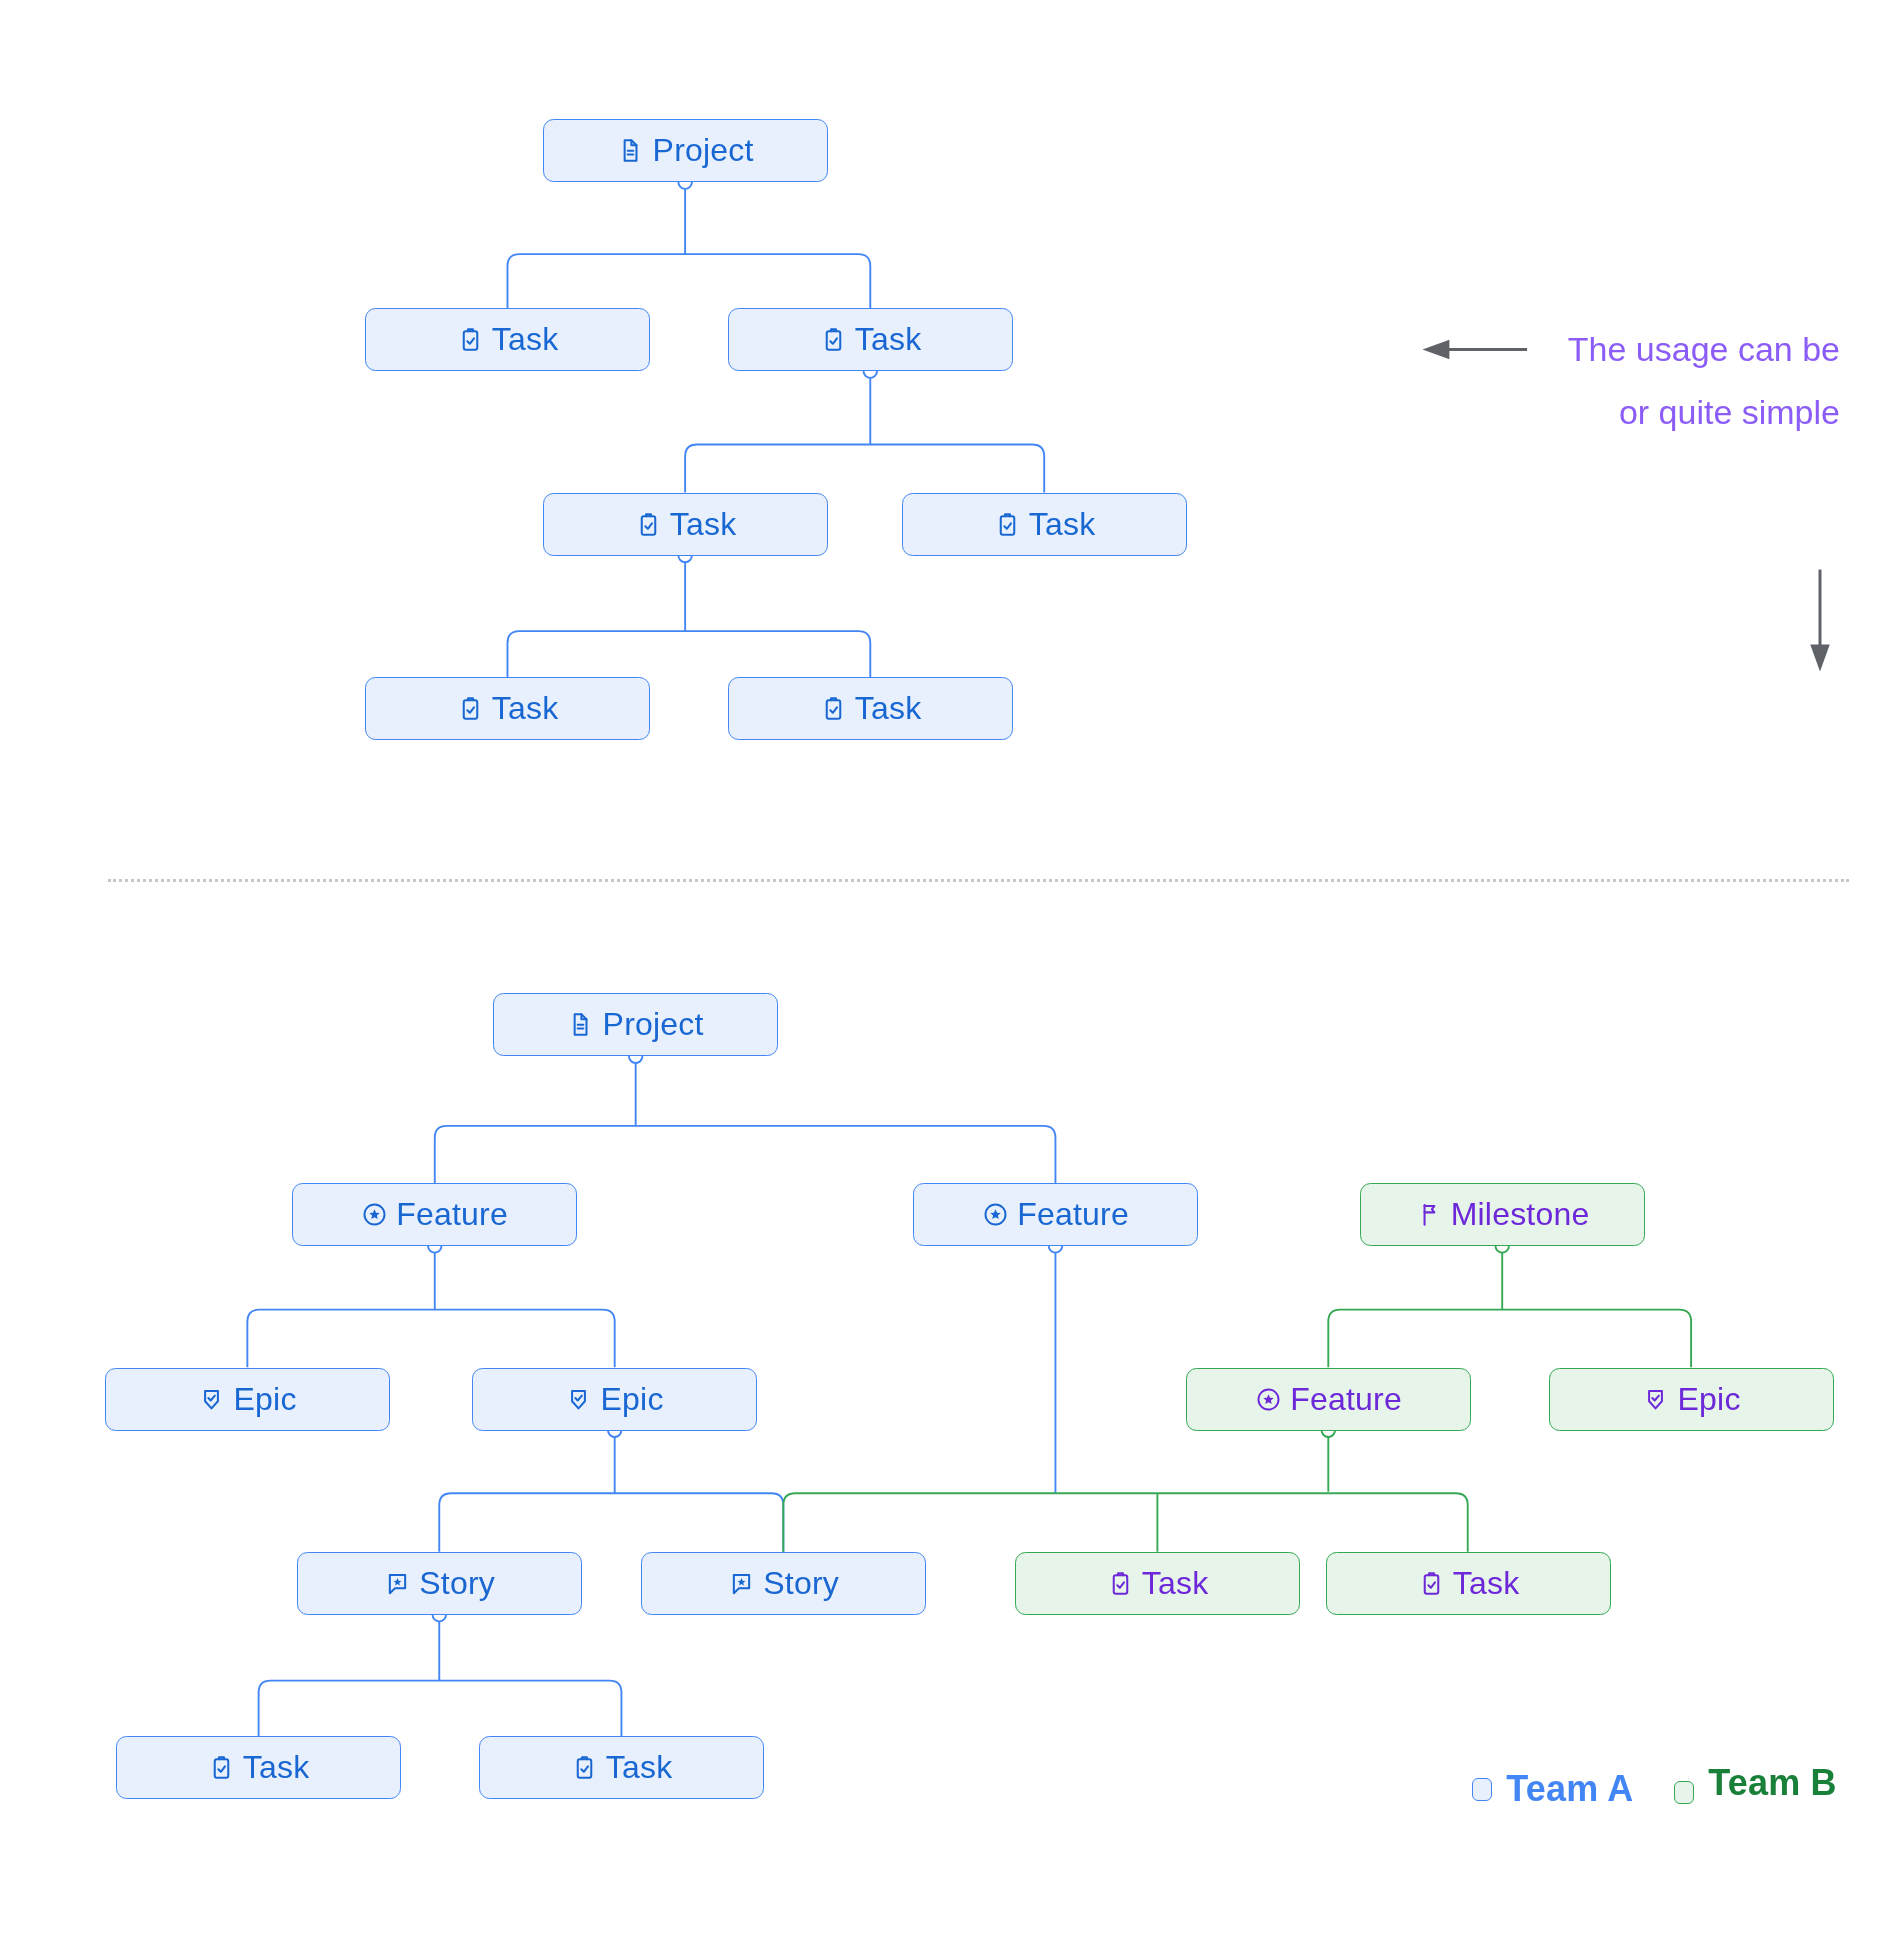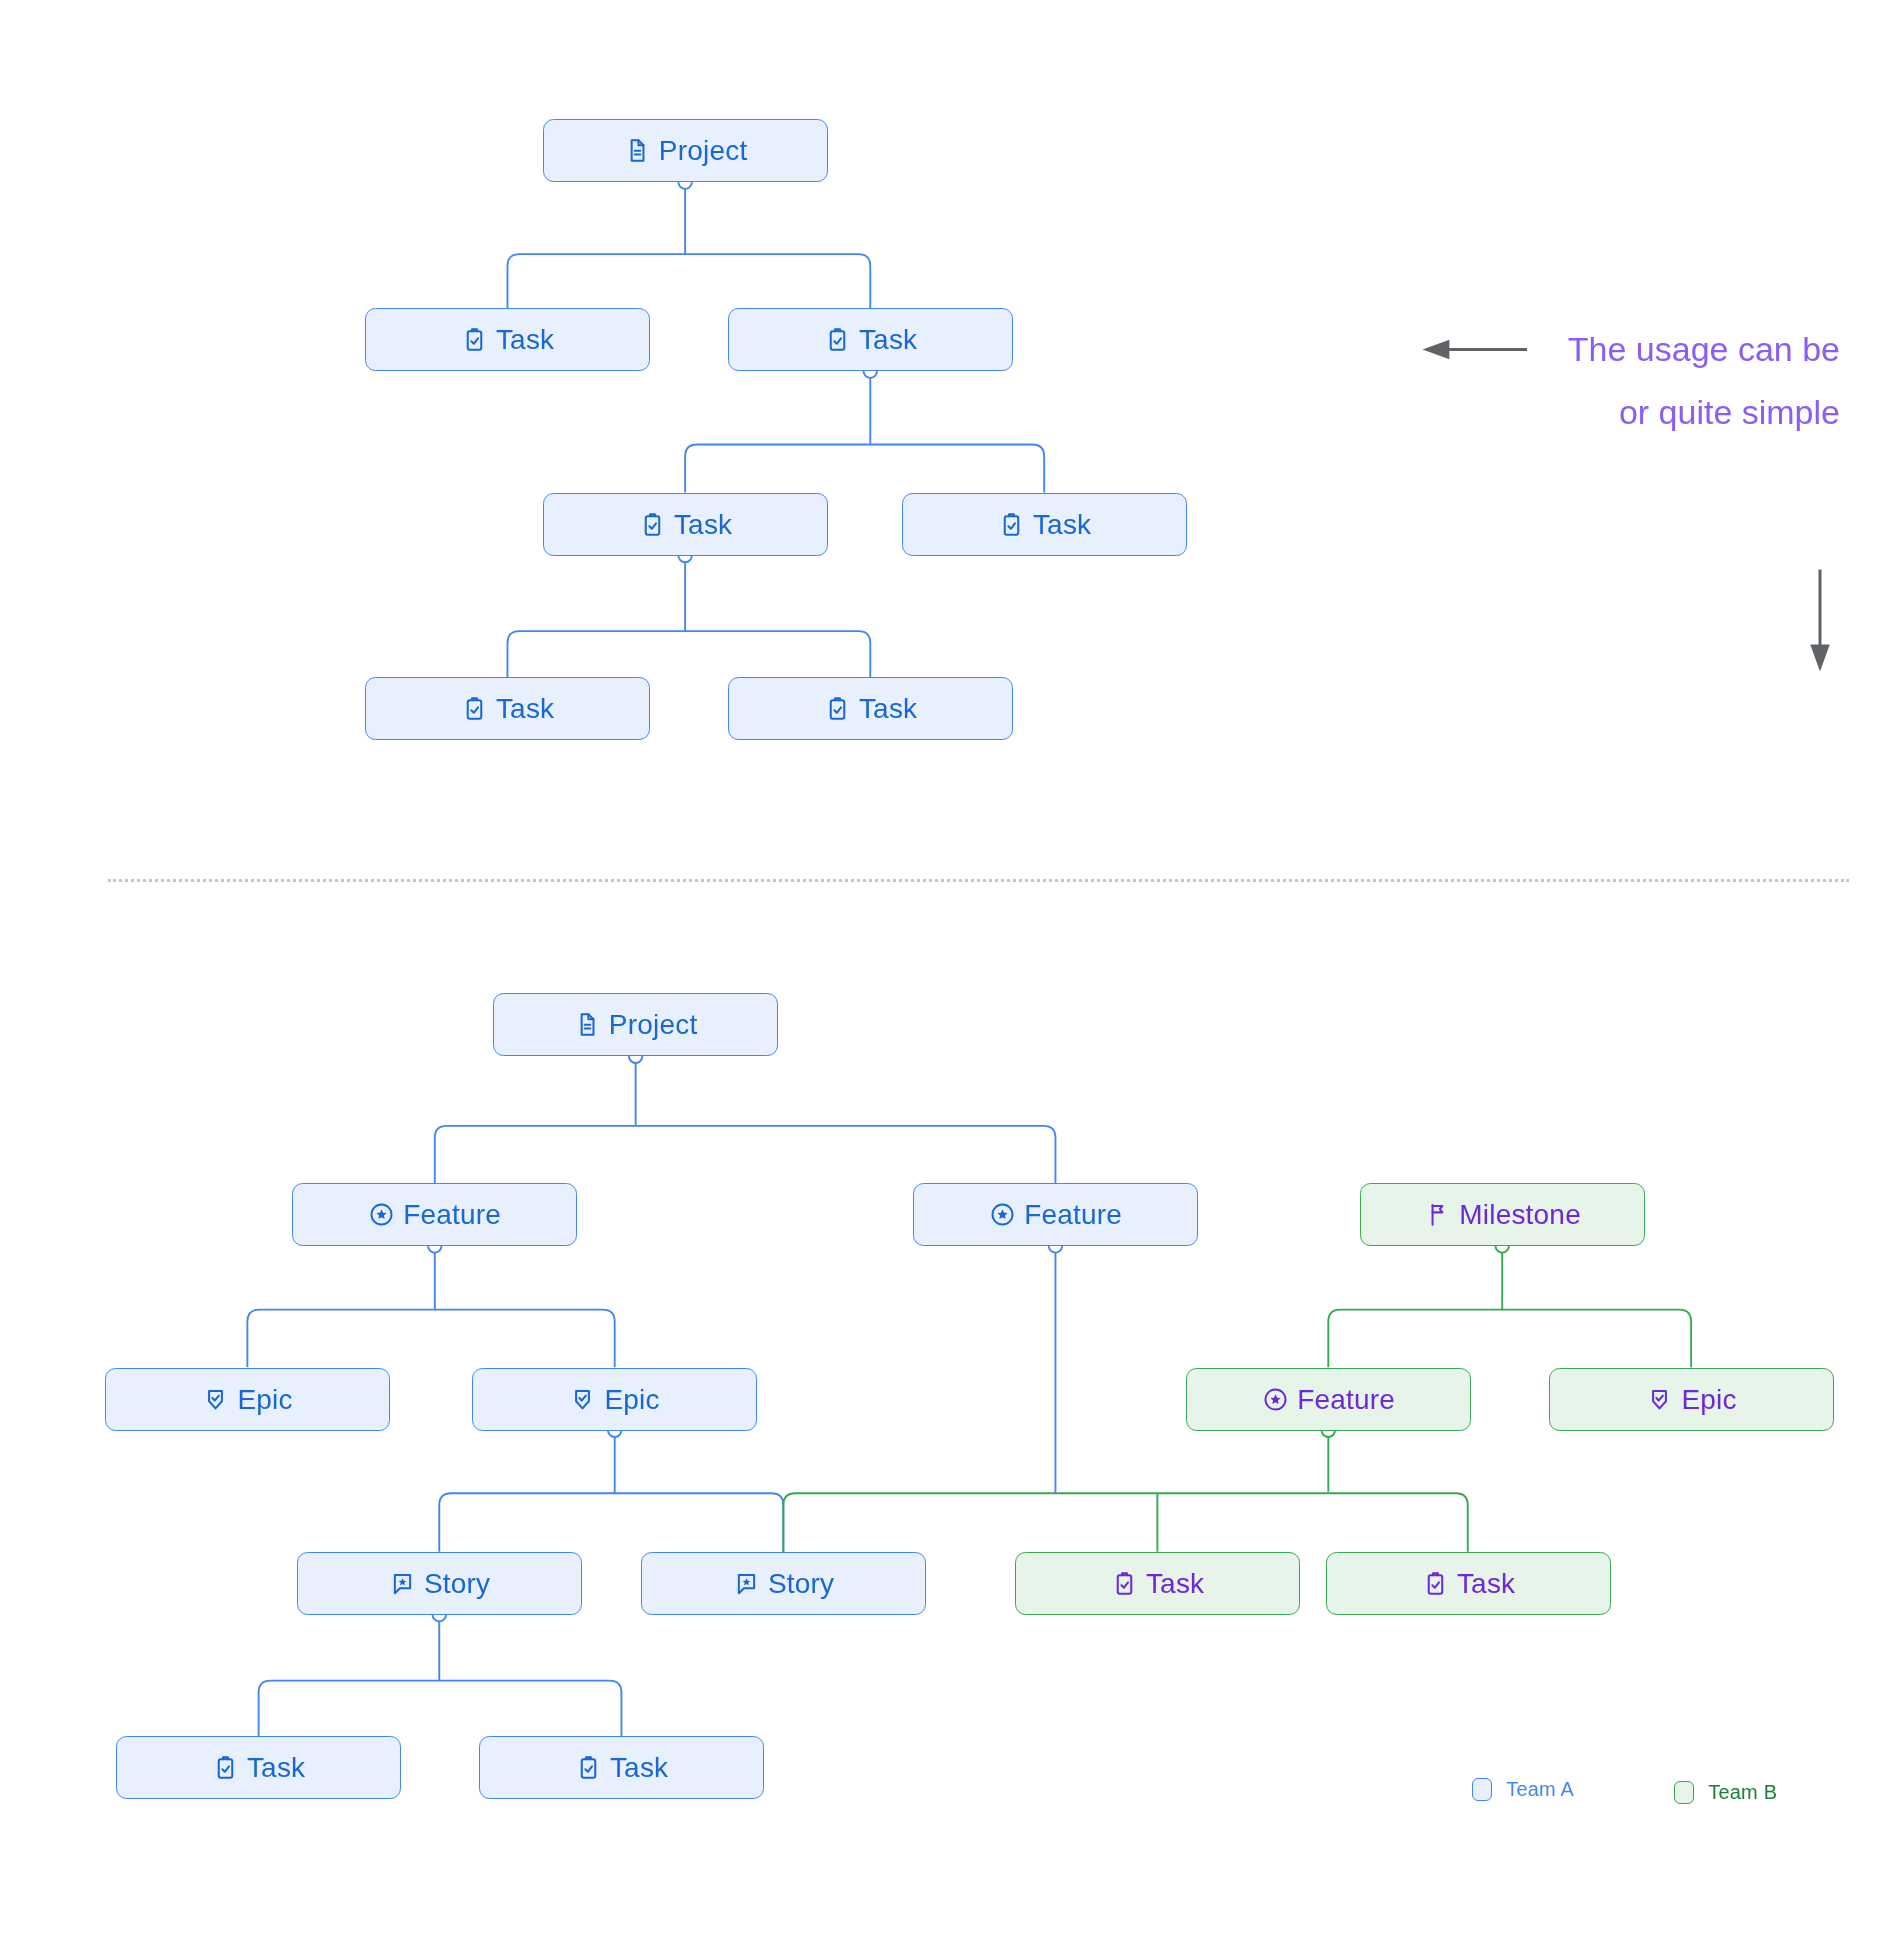--- a/index.html
+++ b/index.html
@@ -5,41 +5,41 @@
   html,body{margin:0;padding:0;}
   body{
     width:1898px;height:1955px;position:relative;background:#ffffff;
     font-family:"Liberation Sans", sans-serif;overflow:hidden;
   }
   #wires{position:absolute;left:0;top:0;width:1898px;height:1955px;z-index:1;}
   .node{
     position:absolute;width:285px;height:63px;box-sizing:border-box;
     display:flex;align-items:center;justify-content:center;gap:8.2px;
     border-radius:10.5px;z-index:2;
-    font-size:28px;font-weight:500;letter-spacing:0.2px;
+    font-size:32px;font-weight:500;letter-spacing:0.2px;
   }
   .node.team-a{background:#e8f0fe;border:1.9px solid #4285f4;color:#1967d2;}
   .node.team-b{background:#e6f4ea;border:1.9px solid #34a853;color:#6d28d9;}
   .node .icon{width:27px;height:27px;display:inline-flex;}
   .node .icon svg{width:27px;height:27px;}
   .annotation{
     position:absolute;top:318px;right:58px;text-align:right;z-index:2;
     color:#8b5cf6;font-size:34px;line-height:63px;font-weight:400;white-space:nowrap;
   }
   .annotation span{display:block;}
   .arrow-svg{position:absolute;z-index:2;}
   .divider{
     position:absolute;left:108px;top:879px;width:1741px;height:0;
     border-top:3.7px dotted #c4c7c9;z-index:1;
   }
   .legend{position:absolute;display:flex;align-items:center;gap:14.2px;z-index:2;height:30px;}
   .legend .swatch{width:20px;height:23px;border-radius:6px;box-sizing:border-box;}
   .legend.team-a .swatch{background:#e8f0fe;border:1.9px solid #4285f4;}
   .legend.team-b .swatch{background:#e6f4ea;border:1.9px solid #34a853;}
-  .legend .lab{font-size:20px;font-weight:400;letter-spacing:0.2px;}
+  .legend .lab{font-size:36px;font-weight:700;letter-spacing:0.2px;}
   .legend.team-a .lab{color:#4285f4;}
   .legend.team-b .lab{color:#188038;}
 </style>
 </head>
 <body>
 
 <svg id="wires" width="1898" height="1955" viewBox="0 0 2532 2608" xmlns="http://www.w3.org/2000/svg">
     <path d="M 914 243 V 339 M 677 411 V 355 Q 677 339 693 339 H 1145 Q 1161 339 1161 355 V 411" fill="none" stroke="#4285f4" stroke-width="2.5"></path>
     <path d="M 1161 495 V 593 M 914 657 V 609 Q 914 593 930 593 H 1377 Q 1393 593 1393 609 V 657" fill="none" stroke="#4285f4" stroke-width="2.5"></path>
     <path d="M 914 741 V 842 M 677 903 V 858 Q 677 842 693 842 H 1145 Q 1161 842 1161 858 V 903" fill="none" stroke="#4285f4" stroke-width="2.5"></path>

